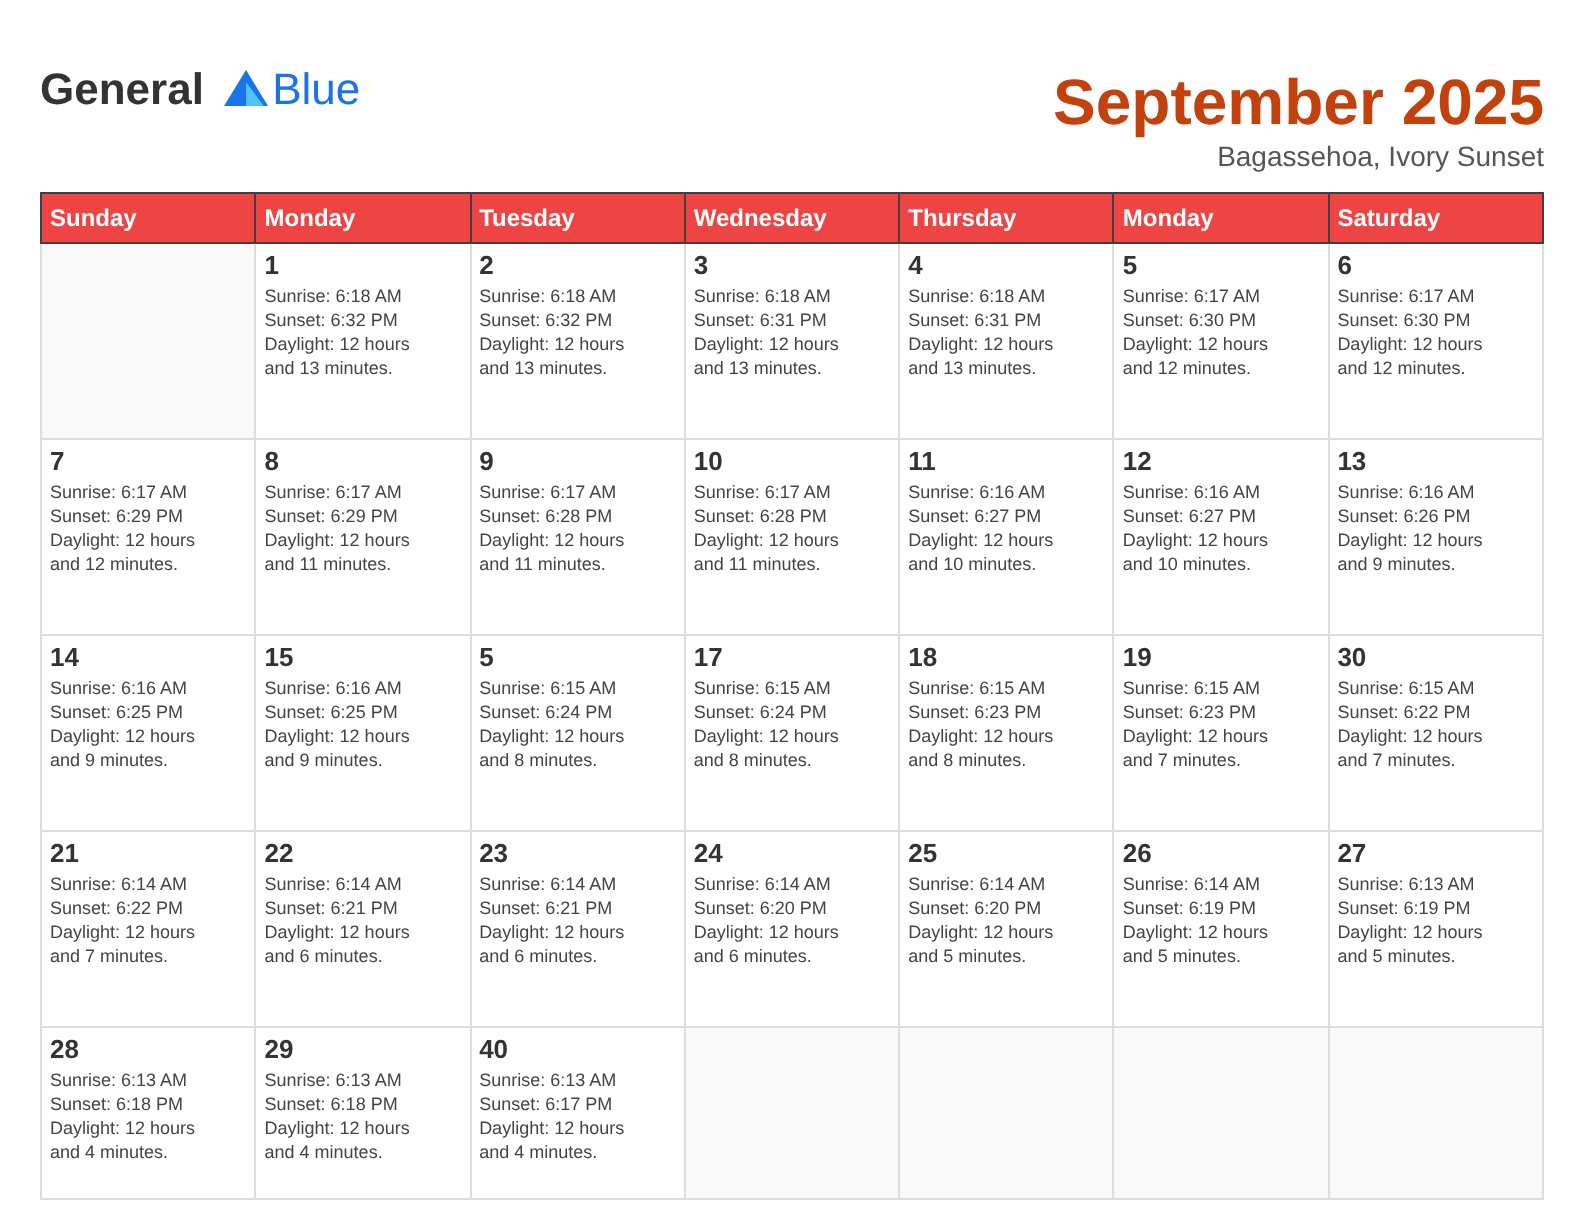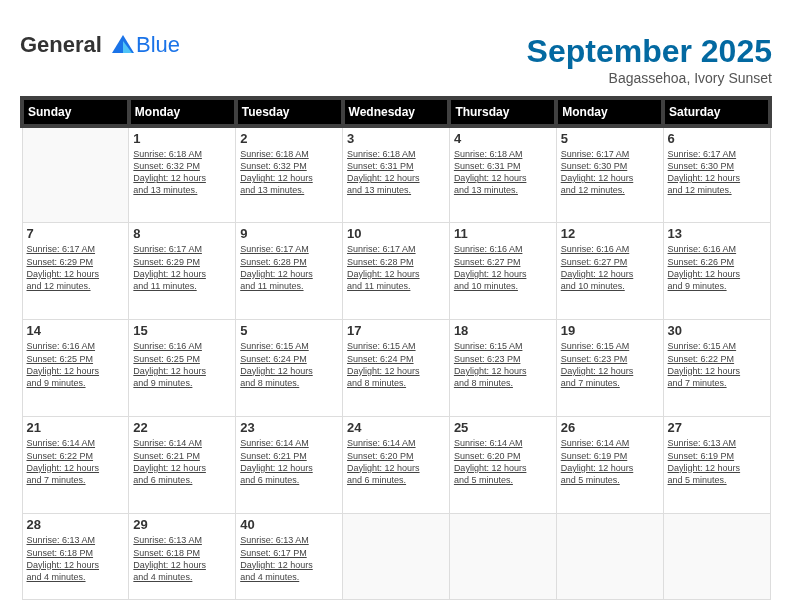--- a/index.html
+++ b/index.html
@@ -26,41 +26,41 @@
     .logo {
       display: flex;
       align-items: center;
     }
     .title-area {
       text-align: right;
     }
     .month-title {
       font-size: 32px;
       font-weight: bold;
-      color: #0369a1;
+      color: #c2410c;
     }
     .subtitle {
       font-size: 14px;
       color: #555;
     }
     .calendar {
       flex: 1;
       border: 1px solid #ccc;
       border-collapse: collapse;
       width: 100%;
       table-layout: fixed;
     }
     .calendar th {
-      background: #000000;
+      background: #ef4444;
       color: #fff;
       font-size: 12px;
       font-weight: bold;
       padding: 5px 4px;
       text-align: left;
-      border: 4px solid #404040;
+      border: 1px solid #404040;
     }
     .calendar td {
       border: 1px solid #ddd;
       vertical-align: top;
       padding: 3px 4px;
       font-size: 9.5px;
       color: #333;
       height: 85px;
       background: #fff;
     }
@@ -71,21 +71,20 @@
       font-size: 13px;
       font-weight: bold;
       color: #333;
       display: block;
       margin-bottom: 2px;
     }
     .day-info {
       font-size: 9px;
       color: #444;
       line-height: 1.35;
-      text-decoration: underline;
     }
     tr:last-child td {
       height: 75px;
     }
   </style>
 </head>
 <body>
 
 <div class="page">
   <div class="header">

